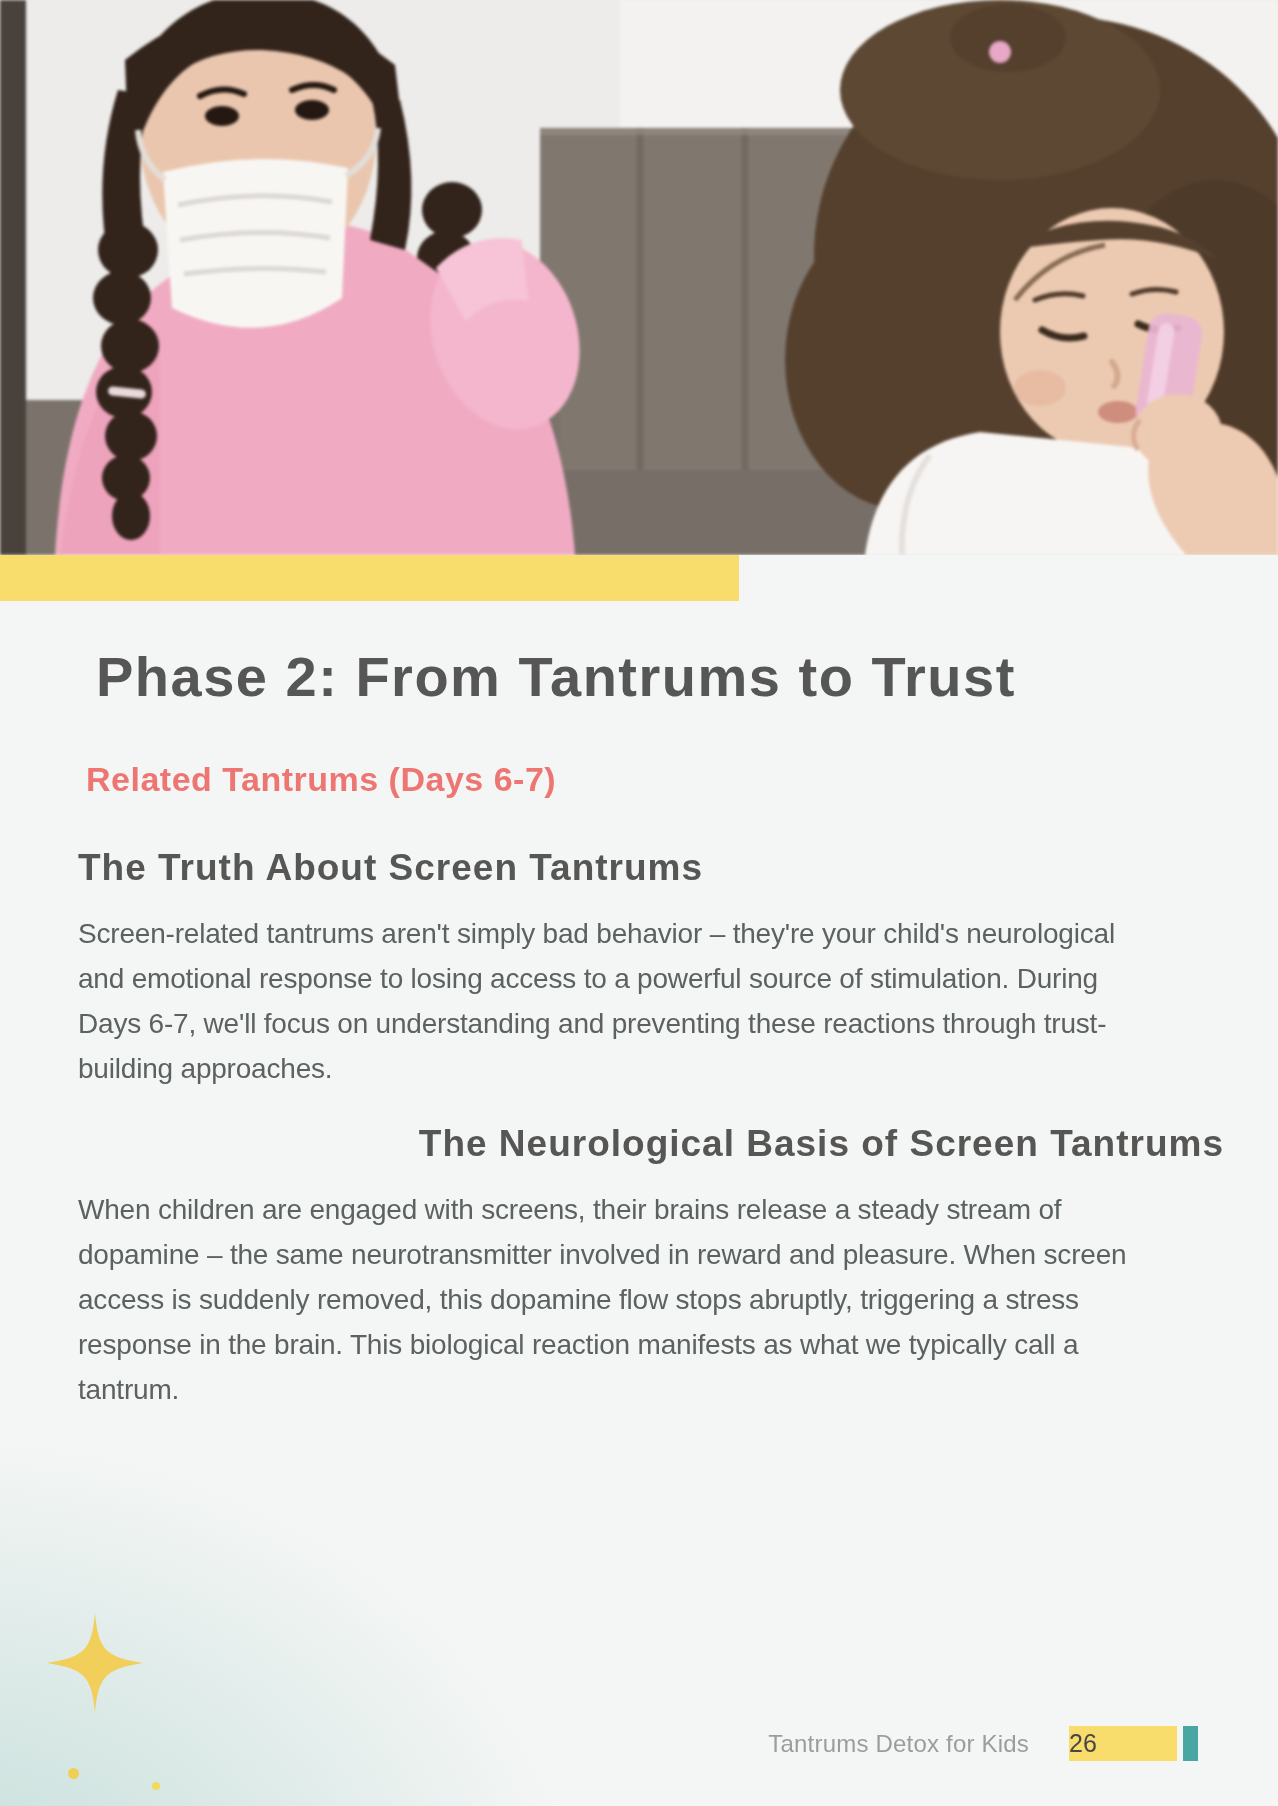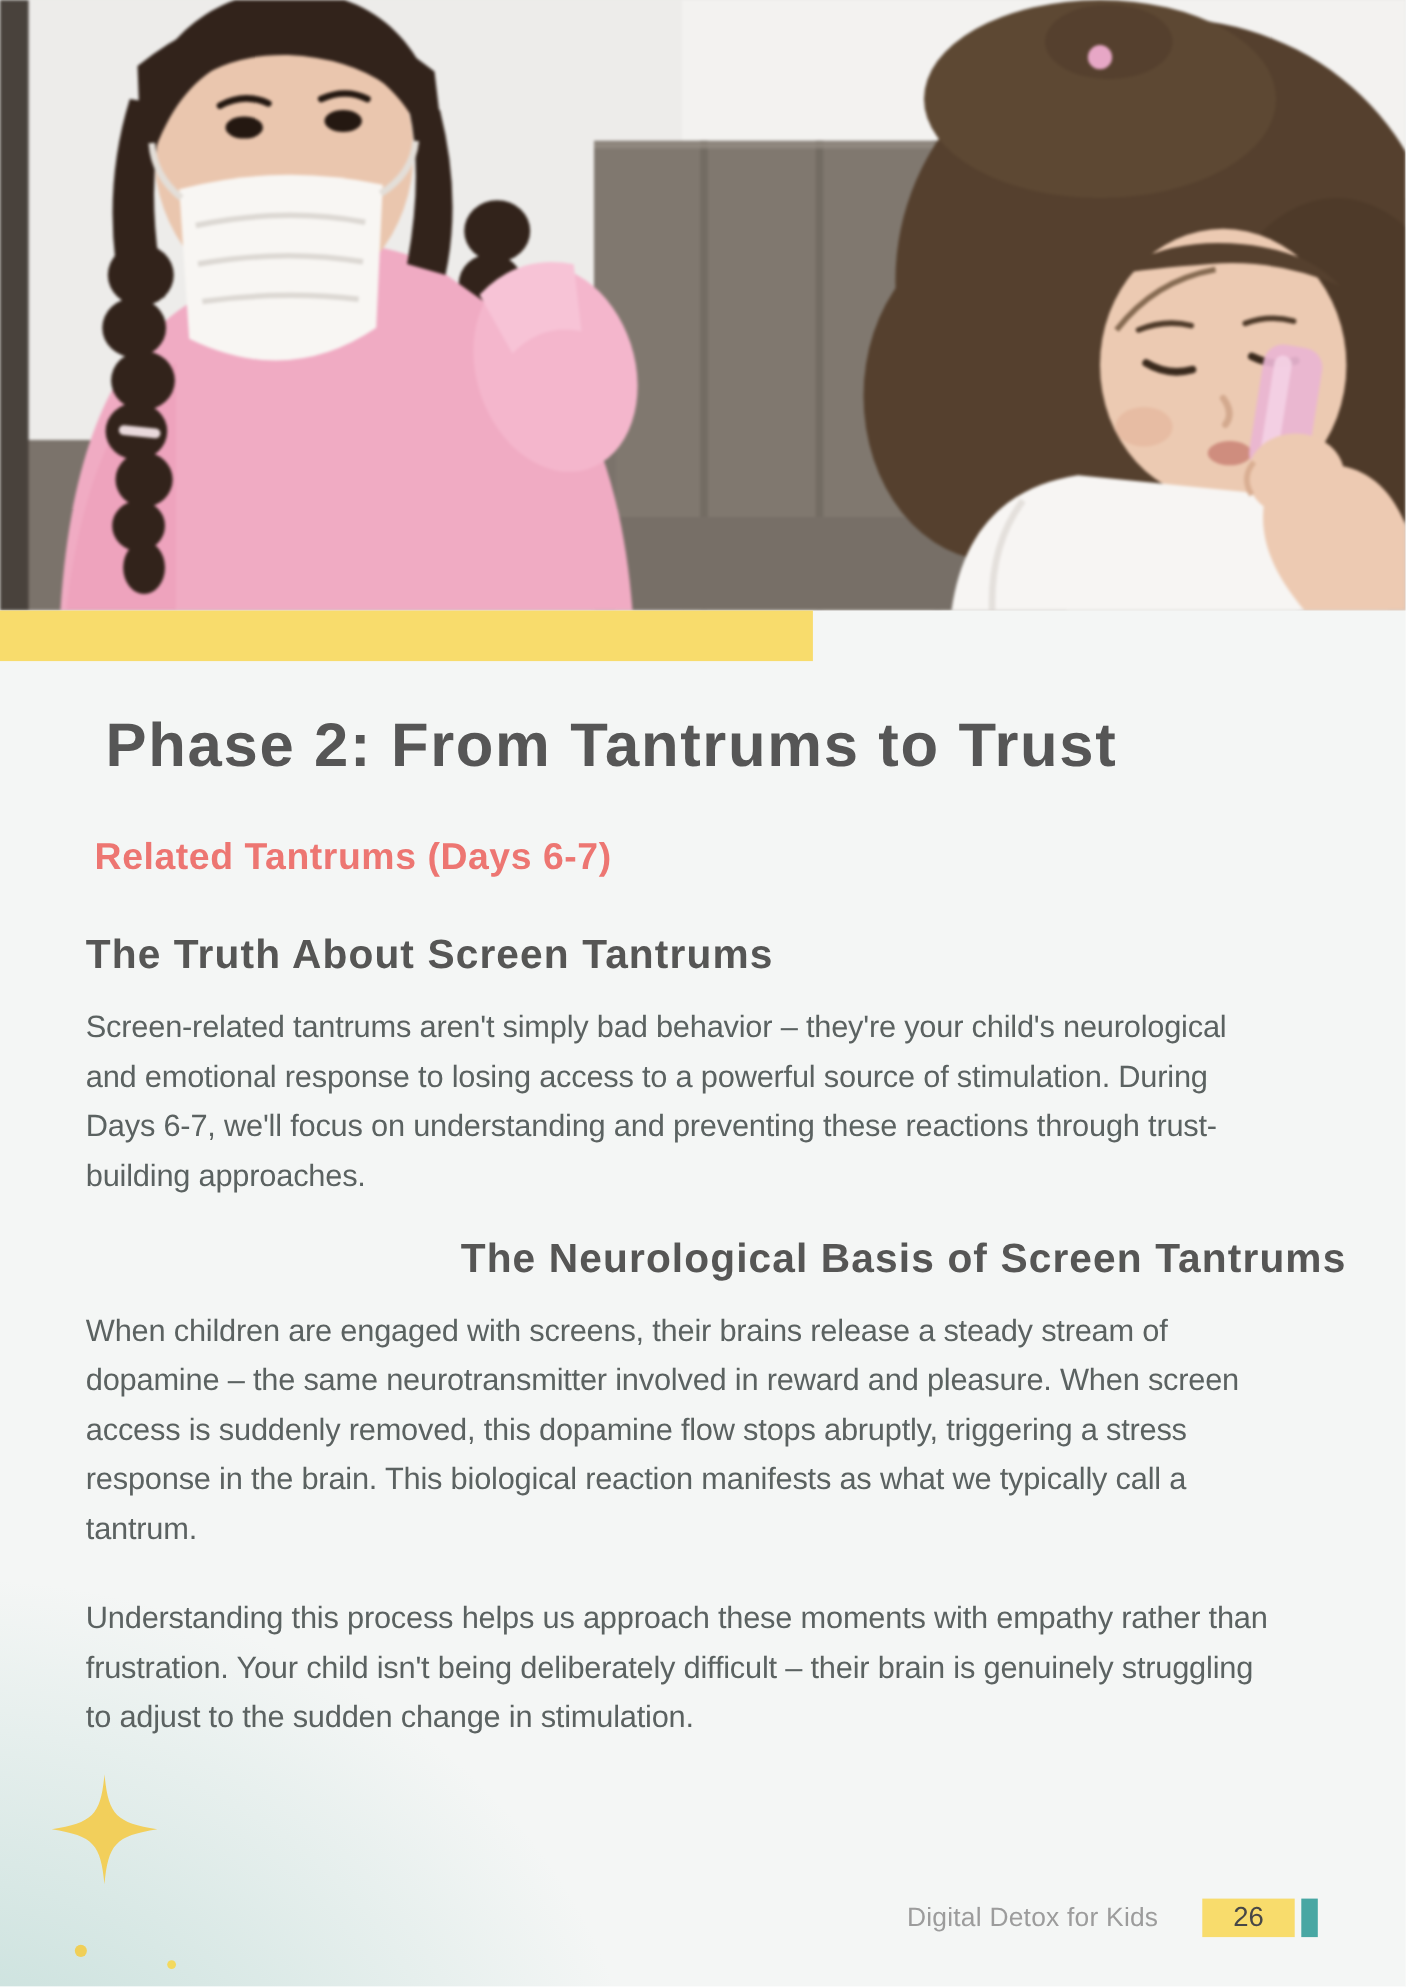--- a/index.html
+++ b/index.html
@@ -66,22 +66,22 @@
   
   .footer{
     position:absolute;top:1726px;right:80px;
     display:flex;align-items:stretch;height:35px;
   }
   .book-title{
     color:#9c9c9c;font-size:24px;line-height:35px;
     margin-right:40px;letter-spacing:0.2px;
   }
   .page-badge{
-    width:84px;height:35px;
-    display:flex;align-items:center;justify-content:center;
+    width:108px;height:35px;
+    display:flex;align-items:center;
     font-size:25px;color:#474747;
   }
   .teal-bar{width:15px;height:35px;margin-left:6px;}
 </style>
 </head>
 <body>
 
 <div class="page">
 
   <div class="hero">
@@ -203,30 +203,29 @@
 
     <h2 class="part-heading" style="color:#ed7672;">
       <span class="ph-line">Related Tantrums (Days 6-7)</span>
     </h2>
 
     <h3 class="section-heading">The Truth About Screen Tantrums</h3>
     <p class="body-para">Screen-related tantrums aren't simply bad behavior – they're your child's neurological and emotional response to losing access to a powerful source of stimulation. During Days 6-7, we'll focus on understanding and preventing these reactions through trust-building approaches.</p>
 
     <h3 class="section-heading second">The Neurological Basis of Screen Tantrums</h3>
     <p class="body-para">When children are engaged with screens, their brains release a steady stream of dopamine – the same neurotransmitter involved in reward and pleasure. When screen access is suddenly removed, this dopamine flow stops abruptly, triggering a stress response in the brain. This biological reaction manifests as what we typically call a tantrum.</p>
-    <p class="body-para para-gap">Understanding this process helps us approach these moments with empathy rather than frustration. Your child isn't being deliberately difficult – their brain is genuinely struggling to adjust to the sudden change in stimulation.</p>
   </main>
 
   <svg class="sparkle" viewBox="0 0 96 100" xmlns="http://www.w3.org/2000/svg">
     <path d="M48 0 C51.5 36 57.5 44 96 50 C57.5 56 51.5 64 48 100 C44.5 64 38.5 56 0 50 C38.5 44 44.5 36 48 0 Z" fill="#f2cf5b"></path>
   </svg>
   <div class="dot dot1" style="background:#f0cf58;"></div>
   <div class="dot dot2" style="background:#f3d95e;"></div>
 
   <footer class="footer">
-    <span class="book-title">Digital Detox for Kids</span>
+    <span class="book-title">Tantrums Detox for Kids</span>
     <span class="page-badge" style="background:#f8dc6c;">
       <span>26</span>
     </span>
     <span class="teal-bar" style="background:#48a7a3;"></span>
   </footer>
 
 </div>
 
 </body></html>

